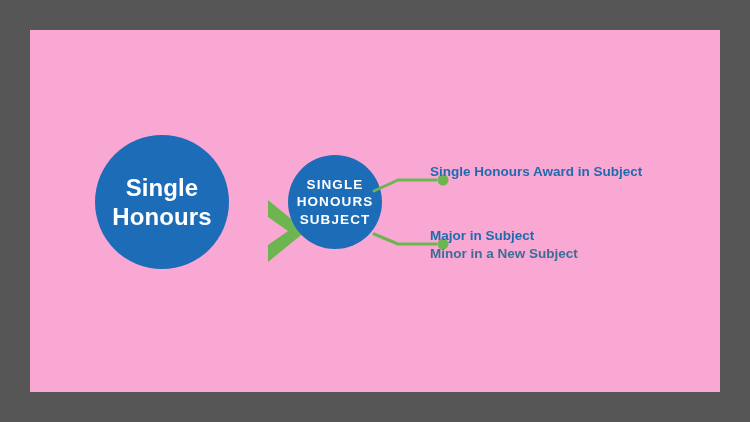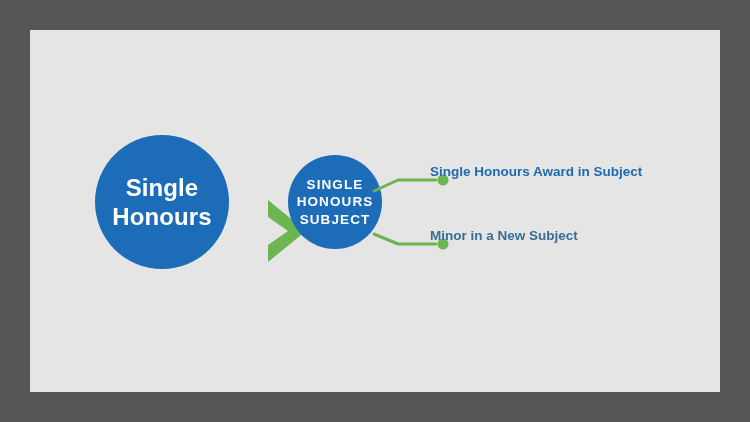--- a/index.html
+++ b/index.html
@@ -21,21 +21,21 @@
     height: 422px;
   }
 
   
   #slide {
     position: absolute;
     left: 30px;
     top: 30px;
     width: 690px;
     height: 362px;
-    background: #e5e5e5;
+    background: #f9a8d4;
   }
 
   
   #diagram {
     position: absolute;
     left: 0;
     top: 0;
     width: 690px;
     height: 362px;
   }
@@ -161,18 +161,19 @@
 
         <path d="M 14 84 L 38 94 L 76 94" stroke="#6CB550" stroke-width="3" fill="none" stroke-linecap="round" stroke-linejoin="round"></path>
         <circle cx="83" cy="94" r="5.5" fill="#6CB550"></circle>
       </svg>
 
       <div class="outcome outcome-1">
         <div class="outcome-primary">Single Honours Award in Subject</div>
       </div>
 
       <div class="outcome outcome-2">
+        <div class="outcome-primary">Major in Subject</div>
         <div class="outcome-secondary">Minor in a New Subject</div>
       </div>
 
     </div>
   </div>
 </div>
 
 </body></html>

